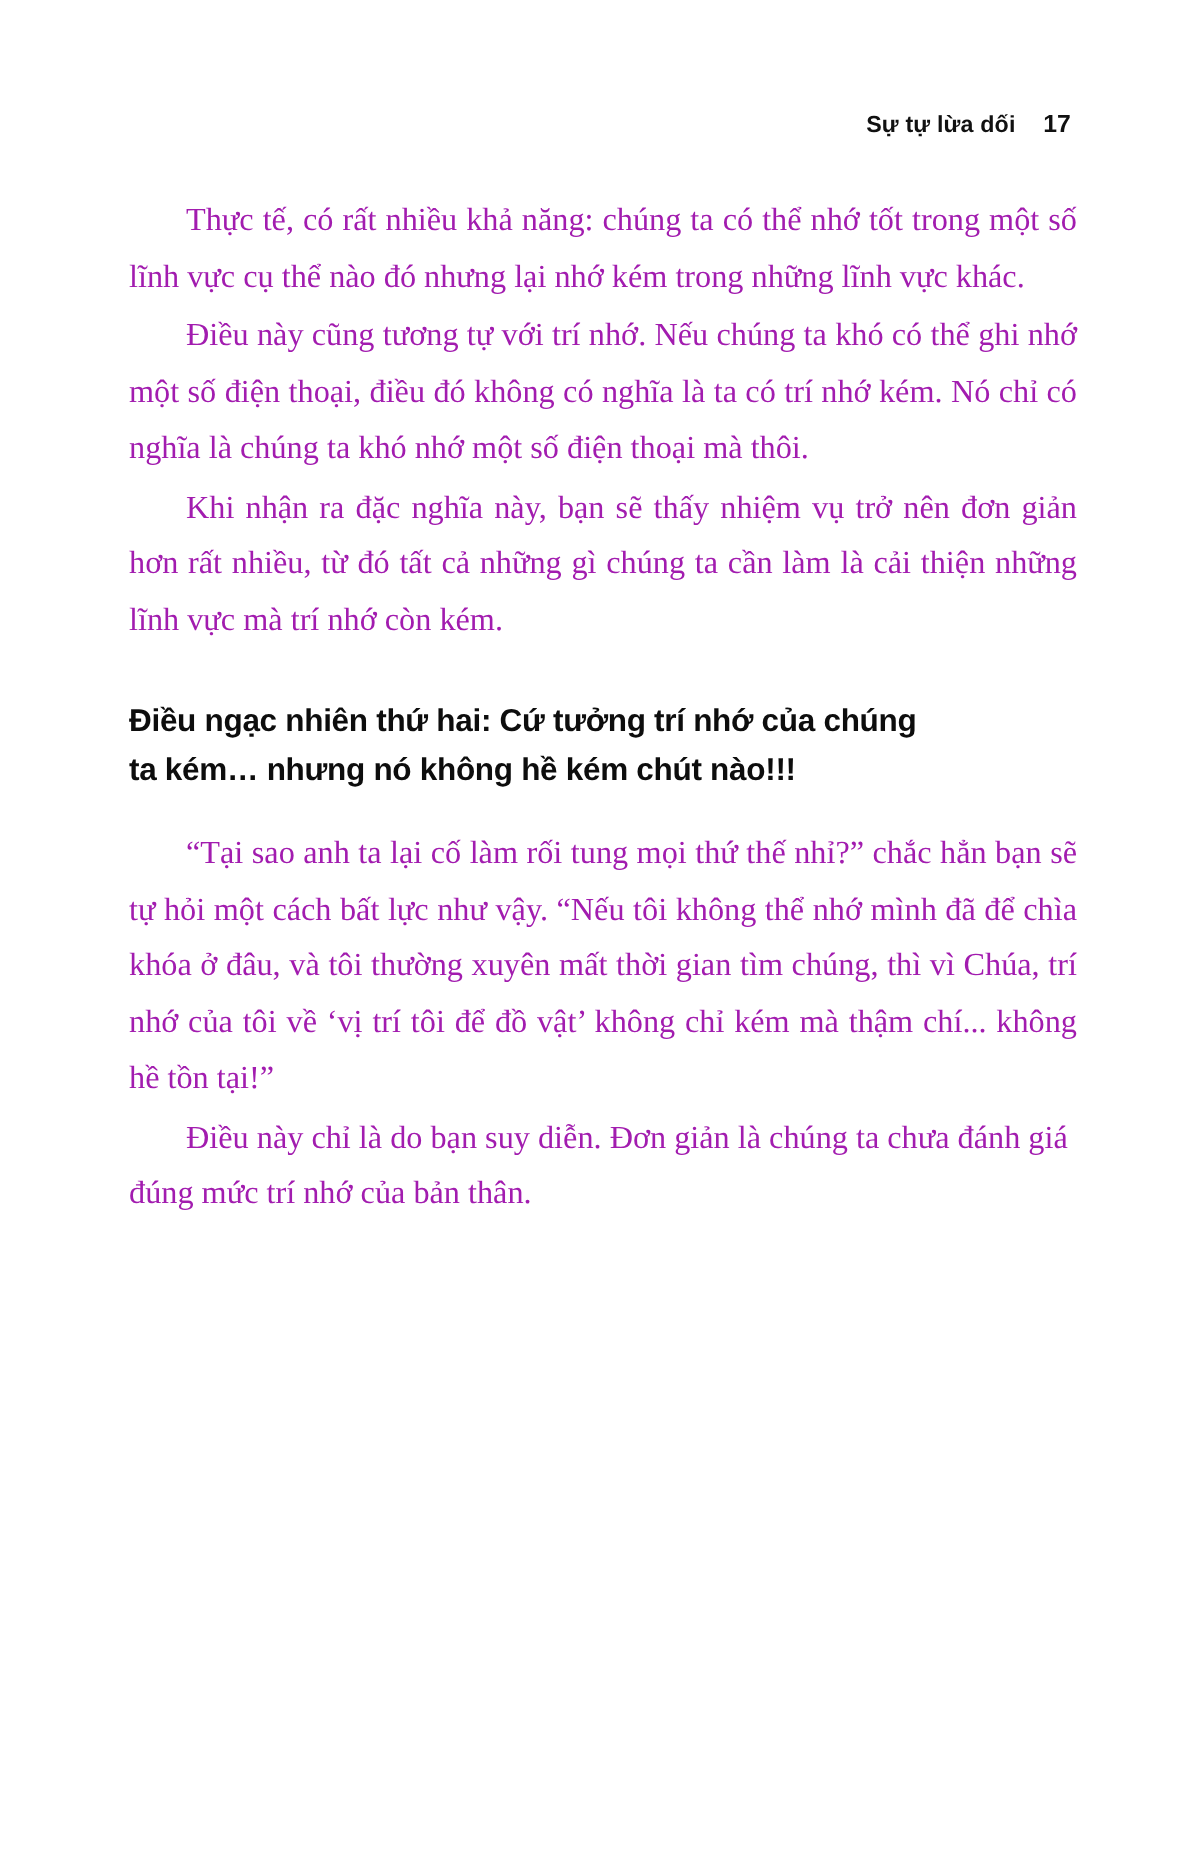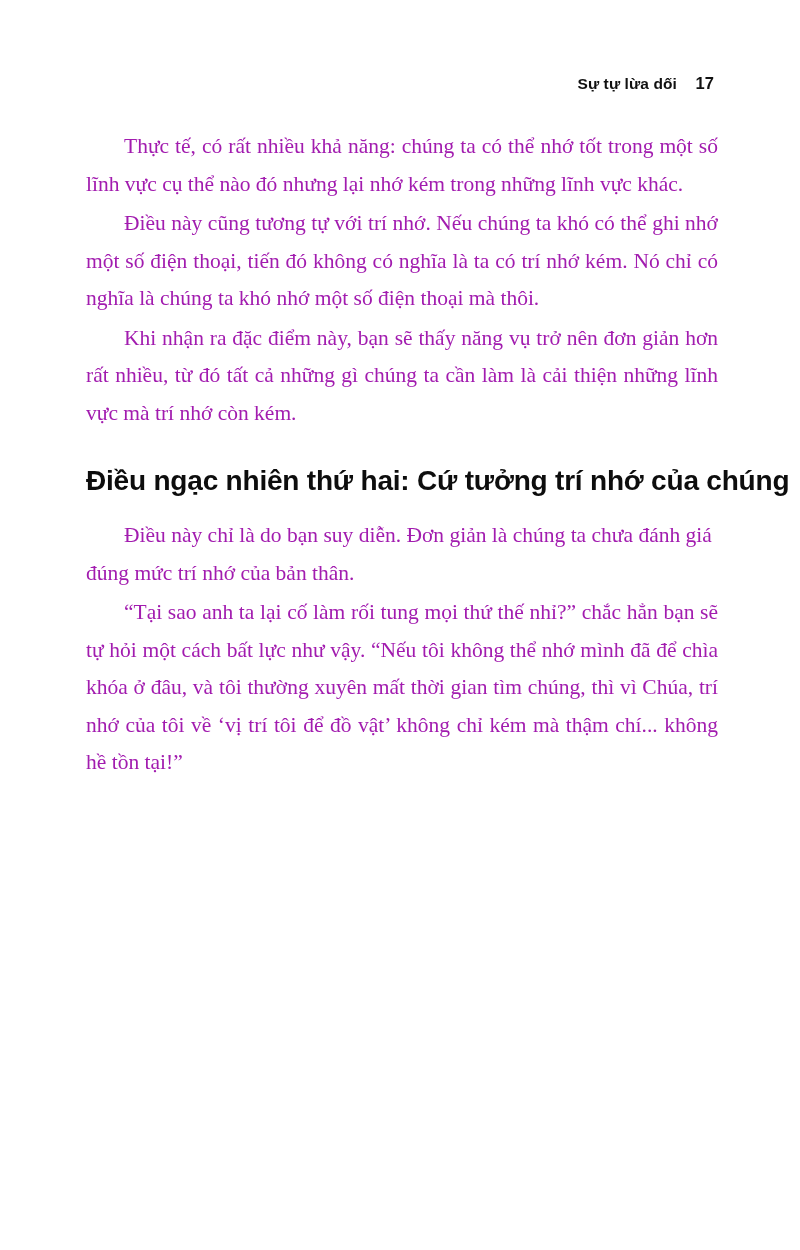--- a/index.html
+++ b/index.html
@@ -52,21 +52,21 @@
     color: #a21caf;
     -webkit-hyphens: none;
     hyphens: none;
   }
   p.para.last-left {
     text-align: left;
   }
   h2.section-heading {
     font-family: "Liberation Sans", sans-serif;
     font-weight: bold;
-    font-size: 28px;
+    font-size: 21px;
     line-height: 33px;
     margin: 32px 0 20px 0;
     color: #0d0d0d;
     letter-spacing: -0.2px;
   }
   h2.section-heading .lead {
     white-space: nowrap;
   }
 </style>
 </head>
@@ -75,24 +75,25 @@
 <div class="page">
 
   <div class="header">
     <span>Sự tự lừa dối</span>
     <span class="page-num">17</span>
   </div>
 
   <div class="content">
 
     <p class="para">Thực tế, có rất nhiều khả năng: chúng ta có thể nhớ tốt trong một số lĩnh vực cụ thể nào đó nhưng lại nhớ kém trong những lĩnh vực khác.</p>
-    <p class="para">Điều này cũng tương tự với trí nhớ. Nếu chúng ta khó có thể ghi nhớ một số điện thoại, tiến đó không có nghĩa là ta có trí nhớ kém. Nó chỉ có nghĩa là chúng ta khó nhớ một số điện thoại mà thôi.</p>
-    <p class="para">Khi nhận ra đặc điểm này, bạn sẽ thấy năng vụ trở nên đơn giản hơn rất nhiều, từ đó tất cả những gì chúng ta cần làm là cải thiện những lĩnh vực mà trí nhớ còn kém.</p>
+    <p class="para">Điều này cũng tương tự với trí nhớ. Nếu chúng ta khó có thể ghi nhớ một số điện thoại, điều đó không có nghĩa là ta có trí nhớ kém. Nó chỉ có nghĩa là chúng ta khó nhớ một số điện thoại mà thôi.</p>
+    <p class="para">Khi nhận ra đặc nghĩa này, bạn sẽ thấy nhiệm vụ trở nên đơn giản hơn rất nhiều, từ đó tất cả những gì chúng ta cần làm là cải thiện những lĩnh vực mà trí nhớ còn kém.</p>
 
     <h2 class="section-heading">
       <span class="lead">Điều ngạc nhiên thứ hai:  Cứ tưởng trí nhớ của chúng</span><br>
+      <span>ta kém… nhưng nó không hề kém chút nào!!!</span>
     </h2>
 
+    <p class="para">“Tại sao anh ta lại cố làm rối tung mọi thứ thế nhỉ?” chắc hẳn bạn sẽ tự hỏi một cách bất lực như vậy. “Nếu tôi không thể nhớ mình đã để chìa khóa ở đâu, và tôi thường xuyên mất thời gian tìm chúng, thì vì Chúa, trí nhớ của tôi về ‘vị trí tôi để đồ vật’ không chỉ kém mà thậm chí... không hề tồn tại!”</p>
     <p class="para last-left">Điều này chỉ là do bạn suy diễn. Đơn giản là chúng ta chưa đánh giá đúng mức trí nhớ của bản thân.</p>
-    <p class="para">“Tại sao anh ta lại cố làm rối tung mọi thứ thế nhỉ?” chắc hẳn bạn sẽ tự hỏi một cách bất lực như vậy. “Nếu tôi không thể nhớ mình đã để chìa khóa ở đâu, và tôi thường xuyên mất thời gian tìm chúng, thì vì Chúa, trí nhớ của tôi về ‘vị trí tôi để đồ vật’ không chỉ kém mà thậm chí... không hề tồn tại!”</p>
 
   </div>
 </div>
 
 </body></html>

